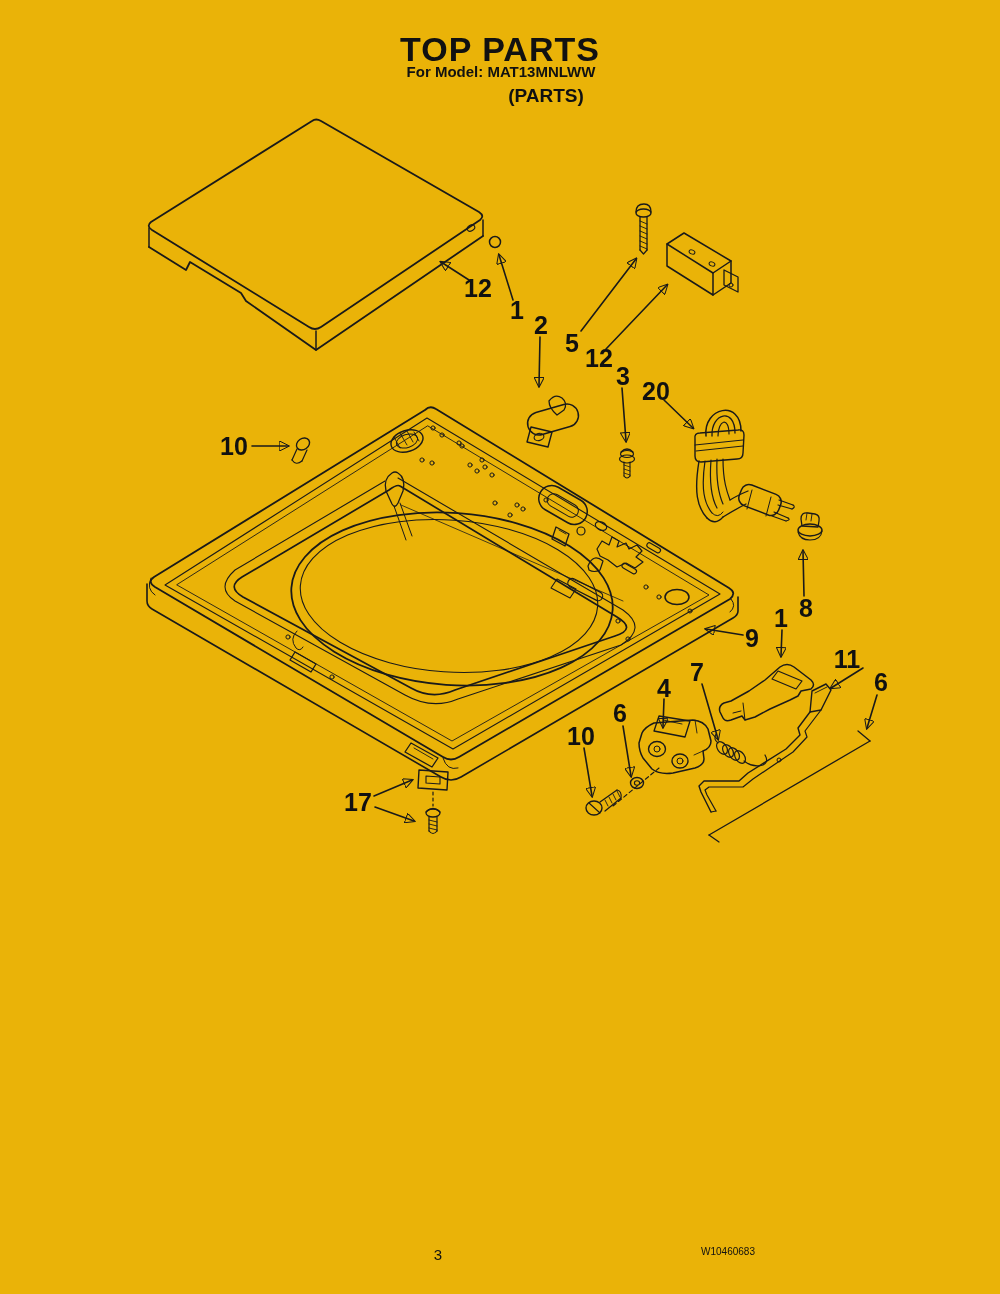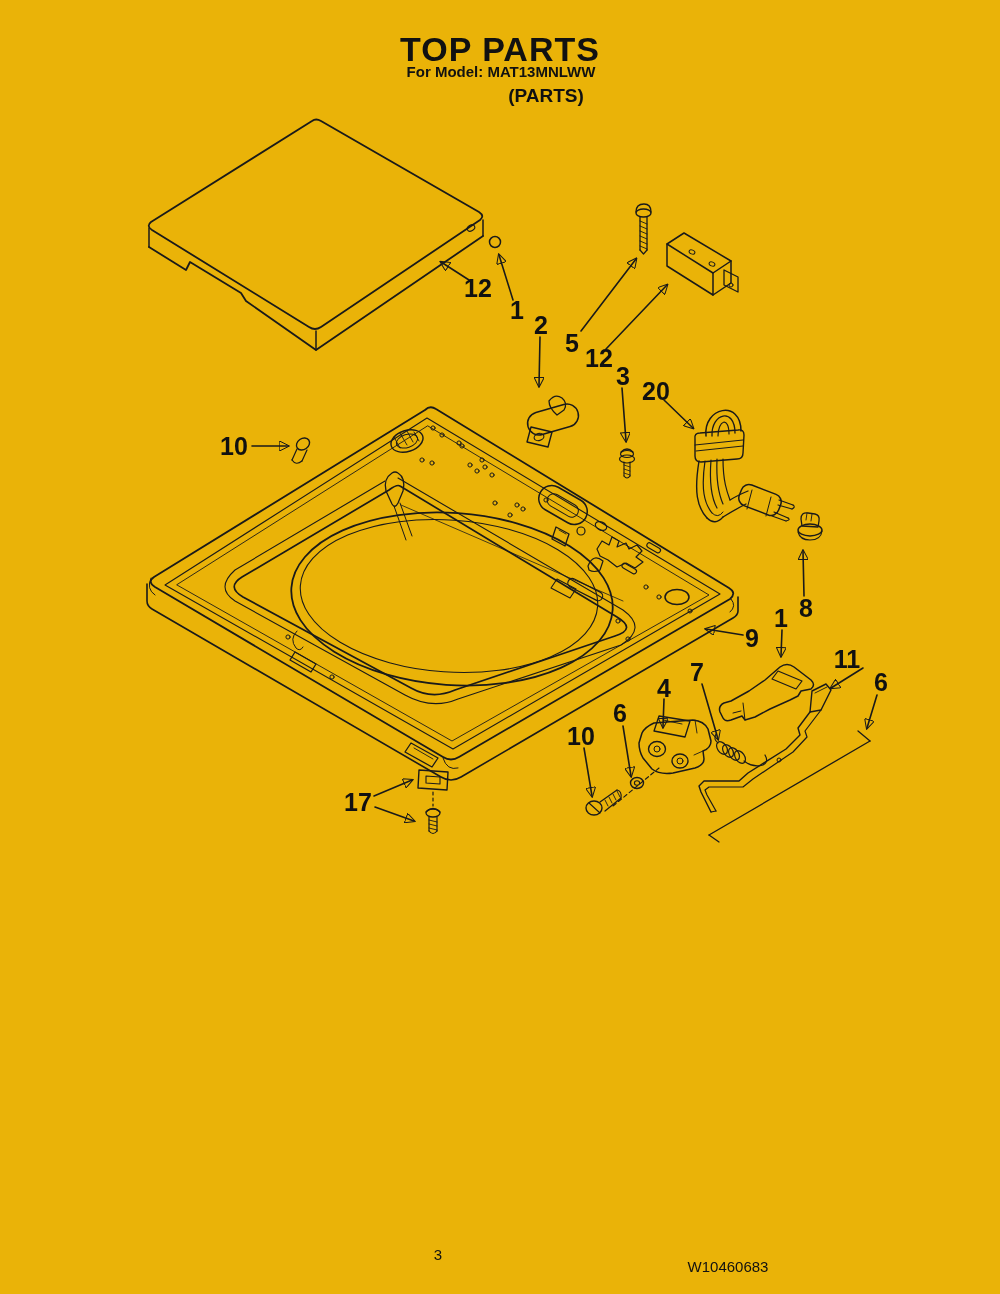--- a/index.html
+++ b/index.html
@@ -15,21 +15,21 @@
          font-size:15px;font-weight:bold;white-space:nowrap;}
   .finish-line{position:absolute;left:546px;top:85px;transform:translateX(-50%);
          font-size:19px;font-weight:bold;white-space:nowrap;}
   .callout{position:absolute;transform:translate(-50%,-50%);
            font-size:25px;font-weight:bold;line-height:1;white-space:nowrap;}
   .footer-note{position:absolute;left:441px;top:1224px;transform:translateX(-50%);
            font-size:13px;font-weight:bold;letter-spacing:.4px;white-space:nowrap;}
   .footer-page{position:absolute;left:438px;top:1246px;transform:translateX(-50%);
            font-size:15px;white-space:nowrap;}
   .footer-doc{position:absolute;left:728px;top:1246px;transform:translateX(-50%);
-           font-size:15px;white-space:nowrap;margin-top:12px;}
+           font-size:10px;white-space:nowrap;}
 </style>
 </head>
 <body>
 
 <div id="page">
 
   <div class="header">
     <div class="title">TOP PARTS</div>
     <div class="model-line">For Model: MAT13MNLWW</div>
     <div class="finish-line">(PARTS)</div>

